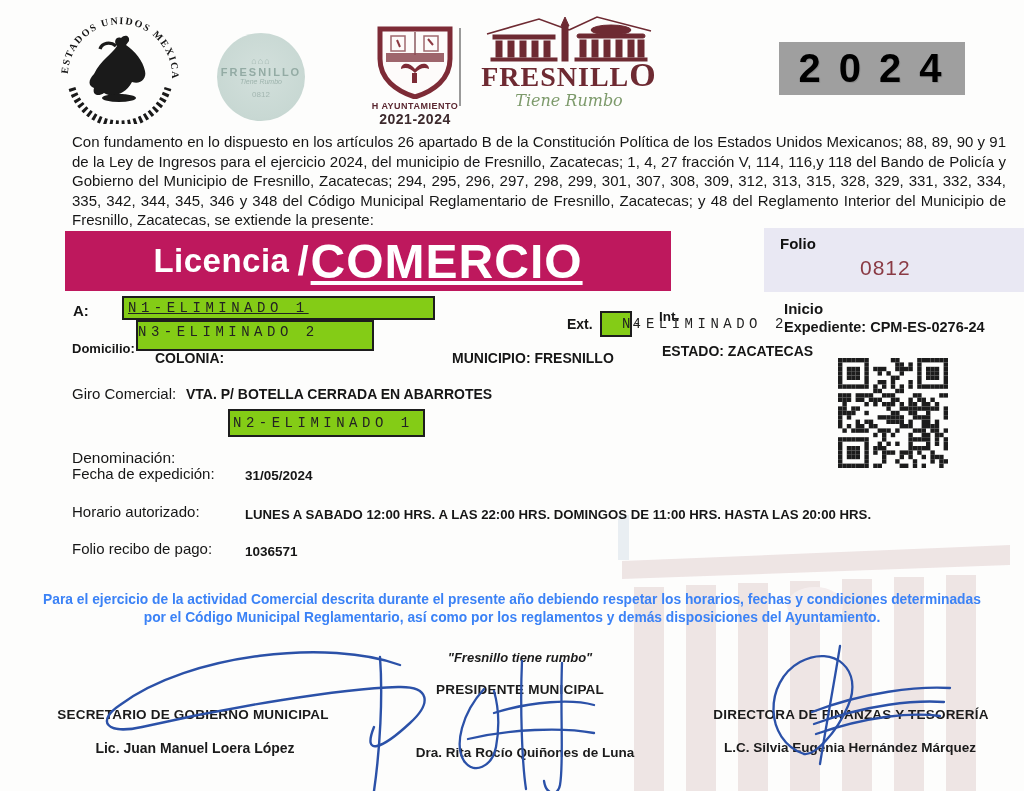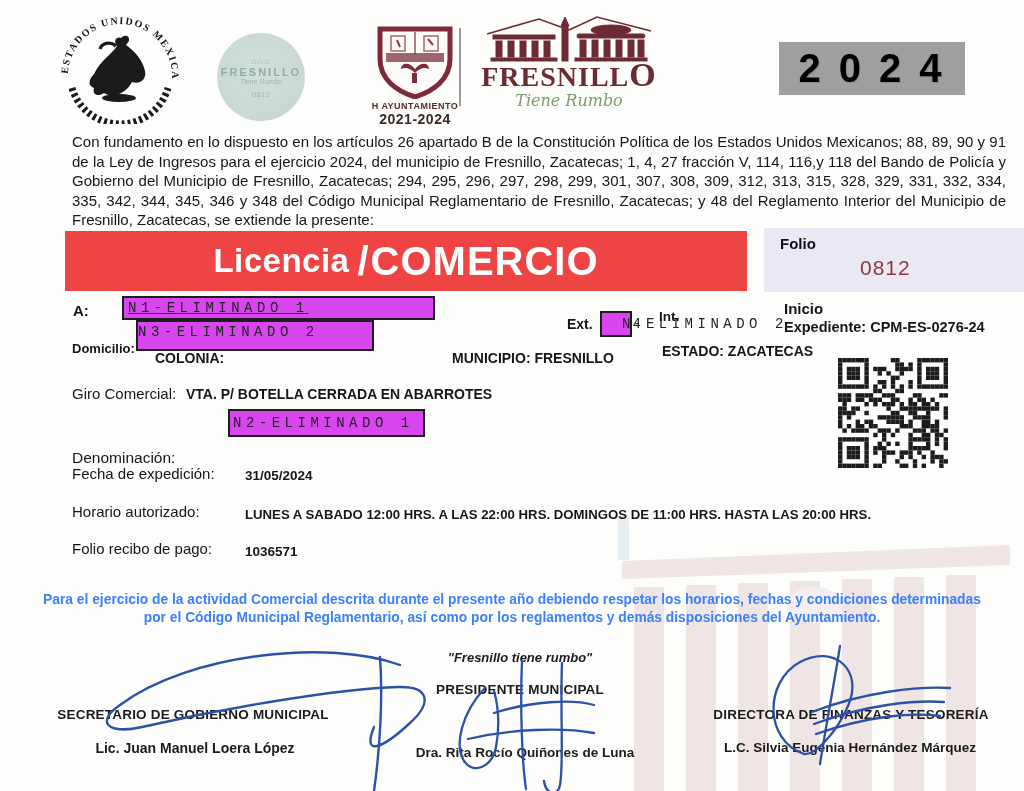--- a/index.html
+++ b/index.html
@@ -39,37 +39,37 @@
   .year-badge { left:779px; top:42px; width:186px; height:53px; background:#9f9f9f;
                 display:flex; align-items:center; justify-content:center; }
   .year-badge span { color:#000000; font-weight:bold; font-size:40px; letter-spacing:18px;
                      padding-left:14px; text-shadow:1px 1px 0 #8a8a8a; }
 
   
   .legal { left:72px; top:132px; width:934px; font-size:15px; line-height:19.6px;
            text-align:justify; color:#161616; }
 
   
-  .banner { left:65px; top:231px; width:682px; height:60px; background:#ef4444;
+  .banner { left:65px; top:231px; width:606px; height:60px; background:#be185d;
             display:flex; align-items:center; justify-content:center; }
   .banner .w1 { color:#fff; font-size:33px; font-weight:bold; letter-spacing:0.5px; }
   .banner .slash { color:#fff; font-size:40px; font-weight:bold; margin:0 2px 0 8px; }
-  .banner .w2 { color:#fff; font-size:40px; font-weight:900; letter-spacing:1px; }
+  .banner .w2 { color:#fff; font-size:48px; font-weight:900; letter-spacing:1px;text-decoration:underline; }
 
   .folio-box { left:764px; top:228px; width:268px; height:64px; background:#e9e8f3; }
   .folio-label { position:absolute; left:16px; top:7px; font-size:15px; font-weight:bold; color:#111; }
   .folio-value { position:absolute; left:96px; top:28px; font-size:21px; color:#8a3a44; letter-spacing:1px; }
 
   
   .lbl  { font-size:15px; color:#161616; }
   .lblb { font-size:15px; font-weight:bold; color:#161616; }
   .valb { font-weight:bold; color:#161616; }
   .mono { font-family:"Liberation Mono", monospace; font-size:14px; letter-spacing:4.5px;
           white-space:nowrap; color:#222; }
-  .fbox { border:2px solid #1d1d1d; background:#d946ef; }
+  .fbox { border:2px solid #1d1d1d; background:#84cc16; }
 
   .motto { font-size:13px; font-style:italic; font-weight:bold; text-align:center; }
   .sig-title { font-size:13.5px; font-weight:bold; text-align:center; letter-spacing:0.2px; }
   .sig-name  { font-size:14px;  font-weight:bold; text-align:center; }
 
   .condition { left:38px; top:591px; width:948px; text-align:center; font-size:13.8px;
                font-weight:bold; line-height:17.5px; color:#3b82f6; }
 
   svg.sig { overflow:visible; }
 </style>

